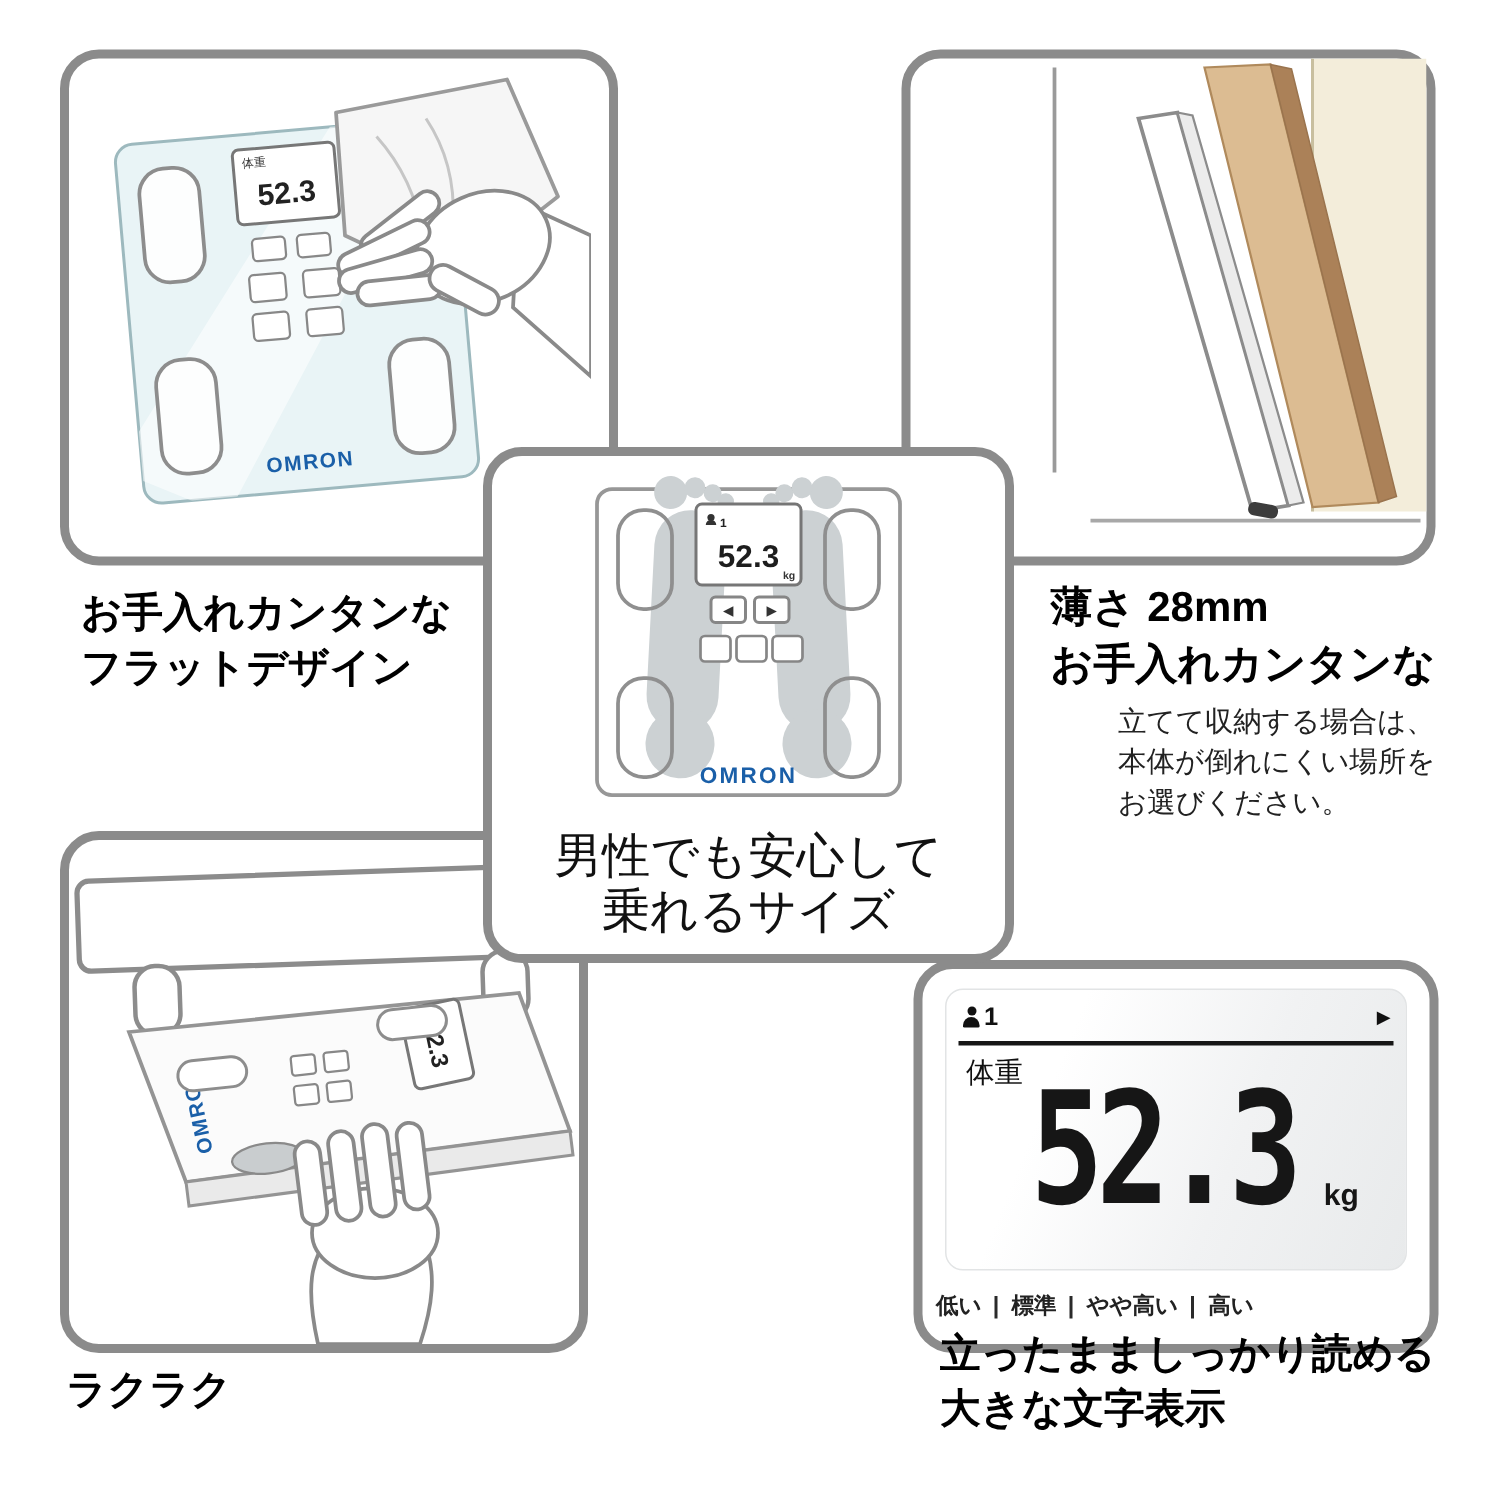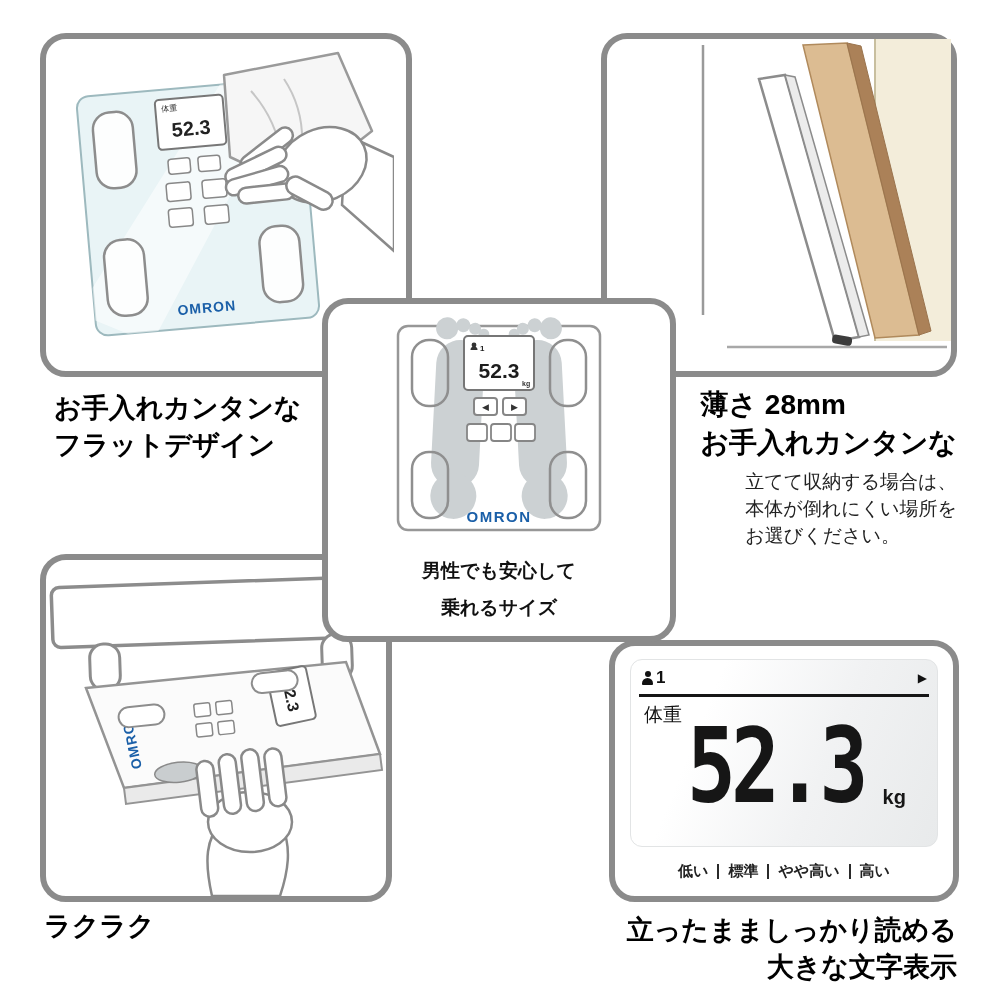--- a/index.html
+++ b/index.html
@@ -16,23 +16,23 @@
   .panel-size    {left:322px; top:298px; width:354px; height:344px; z-index:10;}
   .panel-retrieve{left:40px;  top:554px; width:352px; height:348px; z-index:1;}
   .panel-display {left:609px; top:640px; width:350px; height:262px; z-index:1;}
 
   .caption{position:absolute;font-weight:700;font-size:27px;line-height:37px;color:#000000;z-index:3;}
   .cap-clean{left:54px;top:390px;}
   .cap-storage{right:43px;top:386px;text-align:left;font-size:28px;line-height:38px;}
   .note-storage{position:absolute;right:43px;top:468px;text-align:left;font-weight:400;
     font-size:19px;line-height:27px;color:#222;z-index:3;}
   .cap-retrieve{left:44px;top:908px;}
-  .cap-display{right:43px;top:912px;text-align:right;}
+  .cap-display{right:43px;top:884px;text-align:left;}
   .cap-size{position:absolute;left:0;right:0;bottom:10px;text-align:center;
-    font-weight:700;font-size:19px;line-height:37px;color:#111;}
+    font-weight:400;font-size:32px;line-height:37px;color:#111;}
 
   .illo{display:block;}
 
   
   .lcd{
     position:absolute;left:15px;top:13px;width:308px;height:188px;border-radius:12px;
     background:linear-gradient(112deg,#ffffff 25%,#f1f2f3 62%,#e8eaeb 100%);
     border:1px solid #e2e4e5;box-sizing:border-box;
   }
   .lcd-top{display:flex;align-items:center;height:28px;padding:4px 10px 0 10px;}
@@ -45,21 +45,21 @@
   .lcd-arrow{margin-left:auto;font-size:12px;color:#111;}
   .lcd-line{height:2.5px;background:#161616;margin:2px 8px 0 8px;}
   .lcd-weight-label{font-size:19px;font-weight:500;color:#111;padding:5px 0 0 13px;}
   .lcd-value-row{display:flex;justify-content:center;align-items:flex-end;margin-top:-12px;}
   .lcd-big{
     font-family:"DejaVu Sans Mono",monospace;font-weight:700;font-size:104px;line-height:0.98;
     letter-spacing:-6px;color:#161616;transform:scaleX(0.78);transform-origin:center bottom;
     display:inline-block;
   }
   .lcd-unit{font-size:20px;font-weight:700;color:#161616;margin:0 0 8px -6px;}
-  .range-row{position:absolute;left:0;right:0;bottom:17px;display:flex;justify-content:center;
+  .range-row{position:absolute;left:0;right:0;bottom:17px;display:flex;
     align-items:center;z-index:2;}
   .range-item{font-size:15px;font-weight:700;color:#222;padding:0 9px;line-height:16px;}
   .range-sep{width:2px;height:15px;background:#2a2a2a;}
 </style>
 </head>
 <body>
 
 <div class="canvas">
 
   <div class="panel panel-clean">

